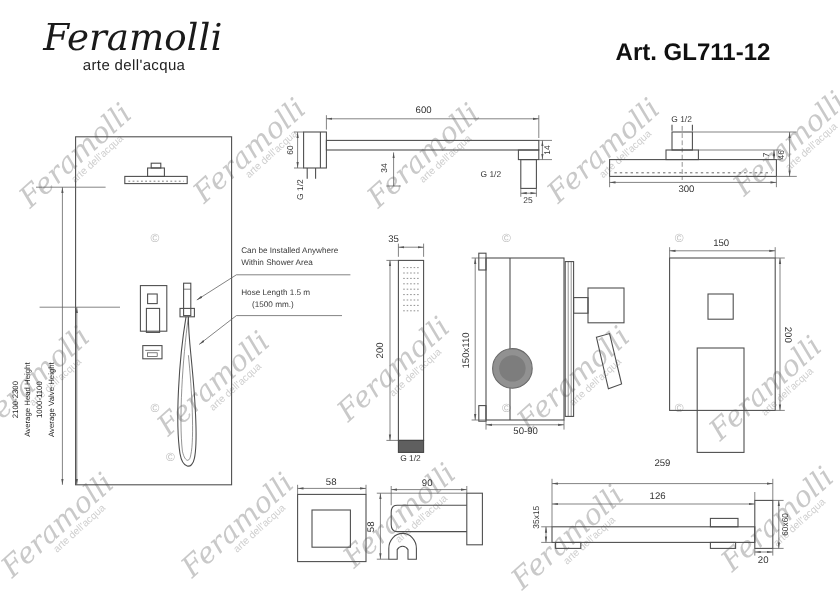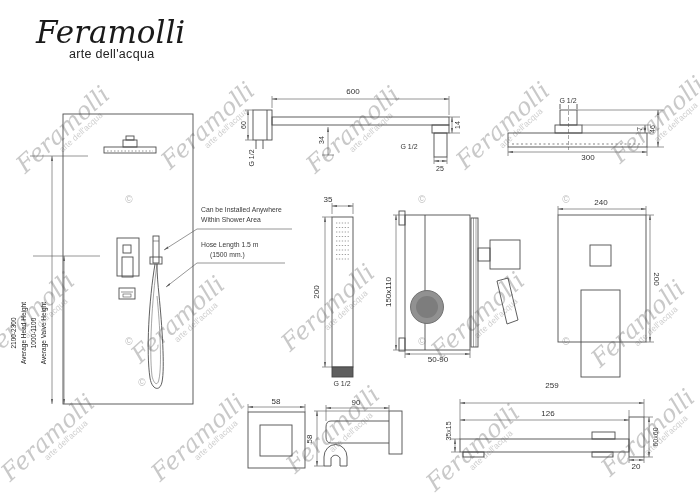--- a/index.html
+++ b/index.html
@@ -276,52 +276,53 @@
       <line x1="629" y1="457" x2="629" y2="463"></line>
       <line x1="644" y1="457" x2="644" y2="463"></line>
       <line x1="629" y1="460" x2="644" y2="460" marker-start="url(#ar)" marker-end="url(#ar)"></line>
     </g>
   </svg>
 
   <div class="logo">
     <div class="logo-script">Feramolli</div>
     <div class="logo-sub">arte dell'acqua</div>
   </div>
+  <div class="artno">Art. GL711-12</div>
 
   <div class="lbl" style="left:353px;top:92px">600</div>
   <div class="lbl rot sm" style="left:243px;top:125px">60</div>
   <div class="lbl rot sm" style="left:251px;top:158px">G 1/2</div>
   <div class="lbl rot sm" style="left:321px;top:140px">34</div>
   <div class="lbl rot sm" style="left:457px;top:125px">14</div>
   <div class="lbl sm" style="left:409px;top:146px">G 1/2</div>
   <div class="lbl sm" style="left:440px;top:168px">25</div>
 
   <div class="lbl sm" style="left:568px;top:100px">G 1/2</div>
   <div class="lbl rot sm" style="left:639px;top:129px">7</div>
   <div class="lbl rot sm" style="left:652px;top:129px">46</div>
-  <div class="lbl" style="left:588px;top:158px">300</div>
+  <div class="lbl" style="left:572px;top:158px">300</div>
 
   <div class="lbl rot vt" style="left:14px;top:333px">2100-2300</div>
   <div class="lbl rot vt" style="left:24px;top:333px">Average Head Height</div>
   <div class="lbl rot vt" style="left:34px;top:333px">1000-1100</div>
   <div class="lbl rot vt" style="left:44px;top:333px">Average Valve Height</div>
 
   <div class="ann" style="left:201px;top:207px">Can be Installed Anywhere</div>
   <div class="ann" style="left:201px;top:217px">Within Shower Area</div>
   <div class="ann" style="left:201px;top:242px">Hose Length 1.5 m</div>
   <div class="ann" style="left:210px;top:252px">(1500 mm.)</div>
 
   <div class="lbl" style="left:328px;top:200px">35</div>
   <div class="lbl rot" style="left:317px;top:292px">200</div>
   <div class="lbl sm" style="left:342px;top:383px">G 1/2</div>
 
   <div class="lbl rot" style="left:389px;top:292px">150x110</div>
   <div class="lbl" style="left:438px;top:360px">50-90</div>
 
-  <div class="lbl" style="left:601px;top:203px">240</div>
+  <div class="lbl" style="left:601px;top:203px">150</div>
   <div class="lbl rot90" style="left:656px;top:279px">200</div>
 
   <div class="lbl" style="left:276px;top:402px">58</div>
 
   <div class="lbl" style="left:356px;top:403px">90</div>
   <div class="lbl rot" style="left:310px;top:439px">58</div>
 
   <div class="lbl" style="left:552px;top:386px">259</div>
   <div class="lbl" style="left:548px;top:414px">126</div>
   <div class="lbl rot sm" style="left:448px;top:431px">35x15</div>

